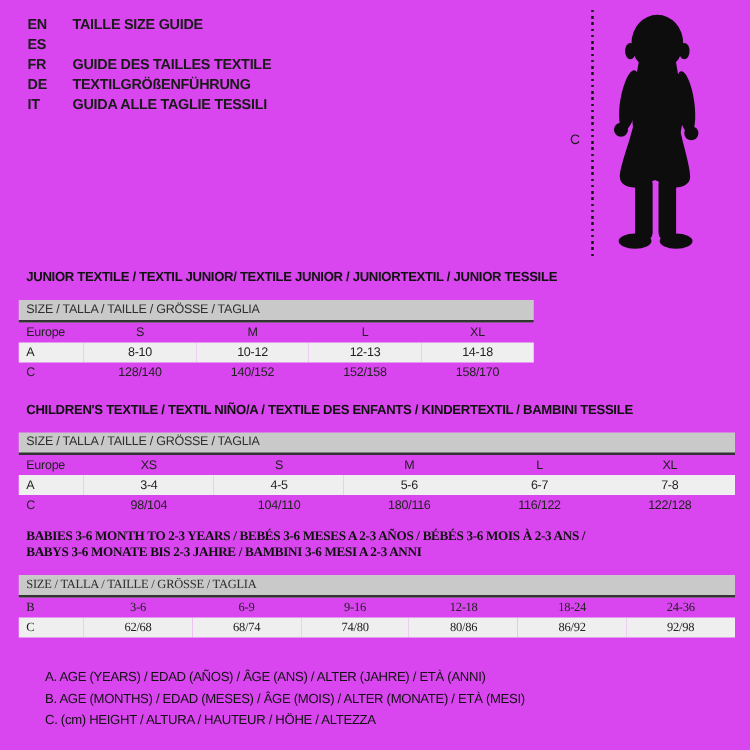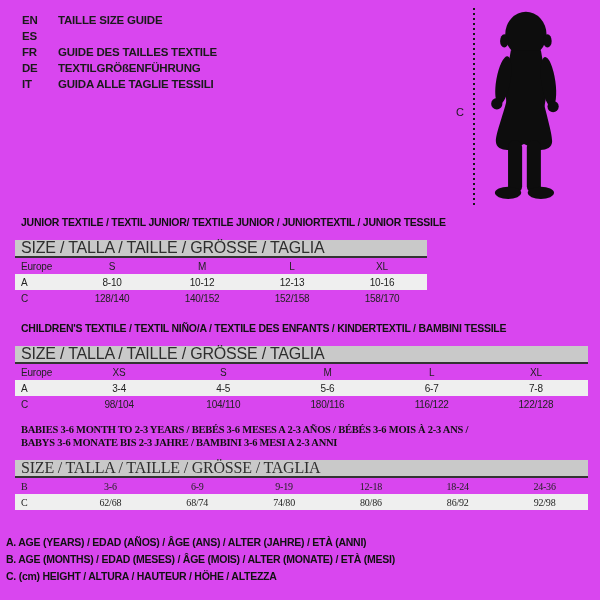--- a/index.html
+++ b/index.html
@@ -21,28 +21,28 @@
   .baby-svg{position:absolute;left:482px;top:9px;}
   
   .section{position:absolute;left:15px;}
   .sec-1{top:216px;width:412px;}
   .sec-2{top:322px;width:573px;}
   .sec-3{top:423px;width:573px;font-family:Liberation Serif, serif;}
   .tbl-title{font-weight:bold;font-size:10.5px;line-height:13px;letter-spacing:-0.25px;margin-bottom:11px;margin-left:6px;white-space:nowrap;color:#111;}
   .size-bar{
     height:16px;line-height:16px;background:var(--header-bar-bg,#c9c9c9);
     border-bottom:2px solid var(--bar-underline,#333);
-    padding-left:6px;font-size:16px;letter-spacing:-0.2px;color:#2e2e2e;
+    padding-left:6px;font-size:10px;letter-spacing:-0.2px;color:#2e2e2e;
   }
   table.size-table{width:100%;border-collapse:collapse;table-layout:fixed;font-size:10px;letter-spacing:-0.2px;}
   table.size-table td{height:16px;padding:0;text-align:center;vertical-align:middle;color:#222;}
   table.size-table td.lab{text-align:left;padding-left:6px;}
   table.size-table tr.shaded{background:var(--row-stripe-bg,#efefef);}
   
-  .legend{position:absolute;left:6px;top:534px;font-weight:bold;font-size:10.5px;line-height:17px;letter-spacing:-0.25px;color:#111;}
+  .legend{position:absolute;left:36px;top:534px;font-weight:normal;font-size:10.5px;line-height:17px;letter-spacing:-0.25px;color:#111;}
 </style>
 </head>
 <body>
 
 <div class="canvas">
 
   <div class="lang-block">
     <div class="lang-row">
       <span class="lang-code">EN</span>
       <span class="lang-label">TAILLE SIZE GUIDE</span>
@@ -99,21 +99,21 @@
             <td class="val">S</td>
             <td class="val">M</td>
             <td class="val">L</td>
             <td class="val">XL</td>
           </tr>
           <tr class="shaded">
             <td class="lab">A</td>
             <td class="val">8-10</td>
             <td class="val">10-12</td>
             <td class="val">12-13</td>
-            <td class="val">10-16</td>
+            <td class="val">14-18</td>
           </tr>
           <tr>
             <td class="lab">C</td>
             <td class="val">128/140</td>
             <td class="val">140/152</td>
             <td class="val">152/158</td>
             <td class="val">158/170</td>
           </tr>
         </tbody>
     </table>
@@ -165,21 +165,21 @@
     <div class="size-bar">SIZE / TALLA / TAILLE / GRÖSSE / TAGLIA</div>
     <table class="size-table">
       <colgroup>
           <col style="width:52px">
         </colgroup>
       <tbody>
           <tr>
             <td class="lab">B</td>
             <td class="val">3-6</td>
             <td class="val">6-9</td>
-            <td class="val">9-19</td>
+            <td class="val">9-16</td>
             <td class="val">12-18</td>
             <td class="val">18-24</td>
             <td class="val">24-36</td>
           </tr>
           <tr class="shaded">
             <td class="lab">C</td>
             <td class="val">62/68</td>
             <td class="val">68/74</td>
             <td class="val">74/80</td>
             <td class="val">80/86</td>

